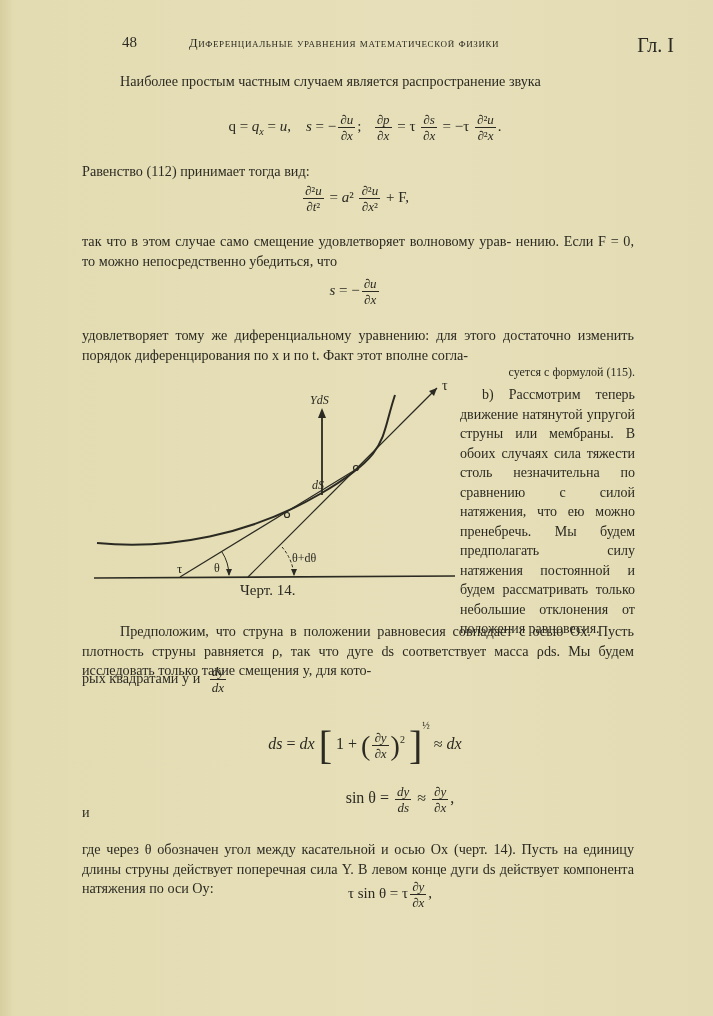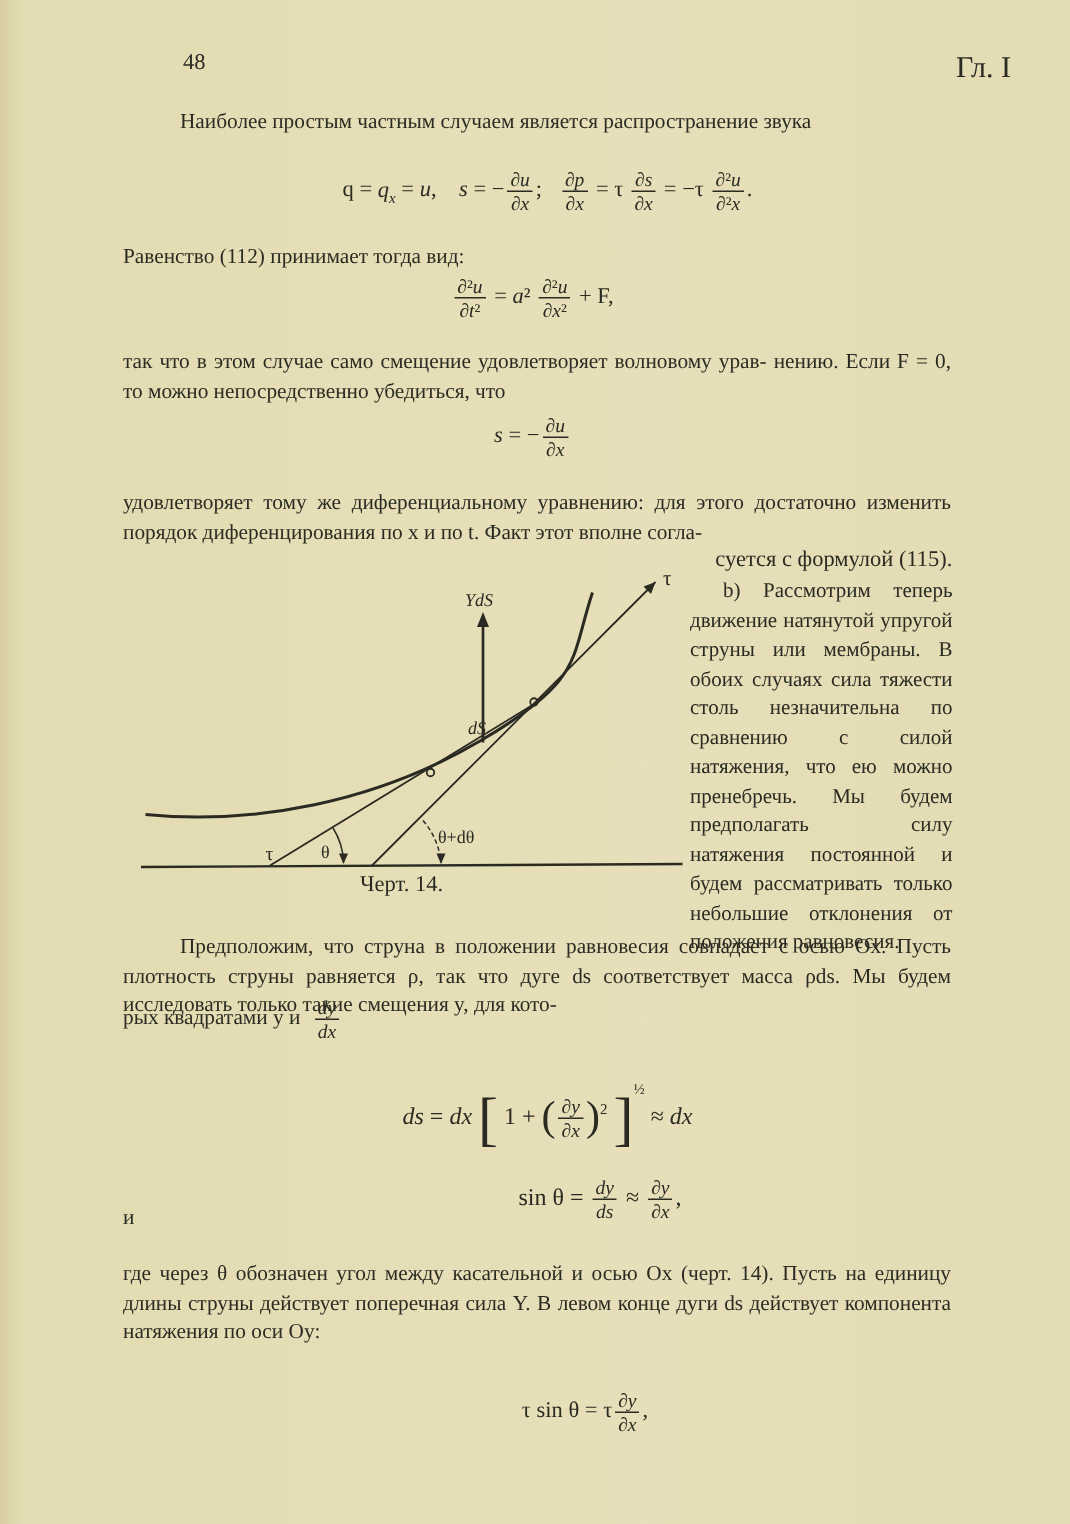--- a/index.html
+++ b/index.html
@@ -27,20 +27,21 @@
   .sidecol { left:460px; width:175px; font-size:14px; line-height:19.5px; text-align:justify; }
   .sidecol p { margin:0; }
   .caption { font-size:15px; }
   svg text { font-family:"Liberation Serif", serif; fill:#2b2a22; }
 </style>
 </head>
 <body>
 
 <div class="abs runhead">
   <span class="pg">48</span>
+  <span class="title">Диференциальные уравнения математической физики</span>
   <span class="ch">Гл. I</span>
 </div>
 
 <div class="abs para" style="top:72px;">
   <p class="indent">Наиболее простым частным случаем является распространение звука</p>
 </div>
 
 <div class="formula" style="top:112px; left:150px; width:430px;">
   q = <i>q<sub style="font-size:10px">x</sub></i> = <i>u</i>,&nbsp;&nbsp;&nbsp;
   <i>s</i> = −<span class="frac"><span class="num">∂<i>u</i></span><span>∂<i>x</i></span></span>;&nbsp;&nbsp;
@@ -62,21 +63,21 @@
   <p>так что в этом случае само смещение удовлетворяет волновому урав- нению. Если F = 0, то можно непосредственно убедиться, что</p>
 </div>
 
 <div class="formula" style="top:276px; left:300px; width:110px;">
   <i>s</i> = −<span class="frac"><span class="num">∂<i>u</i></span><span>∂<i>x</i></span></span>
 </div>
 
 <div class="abs para" style="top:326px;">
   <p>удовлетворяет тому же диференциальному уравнению: для этого достаточно изменить порядок диференцирования по x и по t. Факт этот вполне согла-</p>
 </div>
-<div class="abs" style="top:365px; left:455px; width:180px; font-size:15px; text-align:right;">суется с формулой (115).</div>
+<div class="abs" style="top:365px; left:455px; width:180px; font-size:12px; text-align:right;">суется с формулой (115).</div>
 
 <svg class="abs" style="top:360px; left:80px;" width="380" height="250" viewBox="0 0 380 250">
 
   <line x1="14" y1="218" x2="375" y2="216" stroke="#2b2a22" stroke-width="1.6"></line>
 
   <path d="M17 183 C 90 190, 170 175, 240 134 S 300 80, 315 35" fill="none" stroke="#2b2a22" stroke-width="2"></path>
 
   <line x1="100" y1="217" x2="275" y2="110" stroke="#2b2a22" stroke-width="1.2"></line>
 
   <line x1="168" y1="217" x2="357" y2="28" stroke="#2b2a22" stroke-width="1.2"></line>
@@ -126,15 +127,15 @@
 
 <div class="formula" style="top:784px; left:300px; width:200px; font-size:16px;">
   sin θ = <span class="frac"><span class="num"><i>dy</i></span><span><i>ds</i></span></span> ≈
   <span class="frac"><span class="num">∂<i>y</i></span><span>∂<i>x</i></span></span>,
 </div>
 
 <div class="abs para" style="top:840px;">
   <p>где через θ обозначен угол между касательной и осью Ox (черт. 14). Пусть на единицу длины струны действует поперечная сила Y. В левом конце дуги ds действует компонента натяжения по оси Oy:</p>
 </div>
 
-<div class="formula" style="top:926px; left:320px; width:140px; font-size:15px;">
+<div class="formula" style="top:879px; left:320px; width:140px; font-size:15px;">
   τ sin θ = τ<span class="frac"><span class="num">∂<i>y</i></span><span>∂<i>x</i></span></span>,
 </div>
 
 </body></html>

